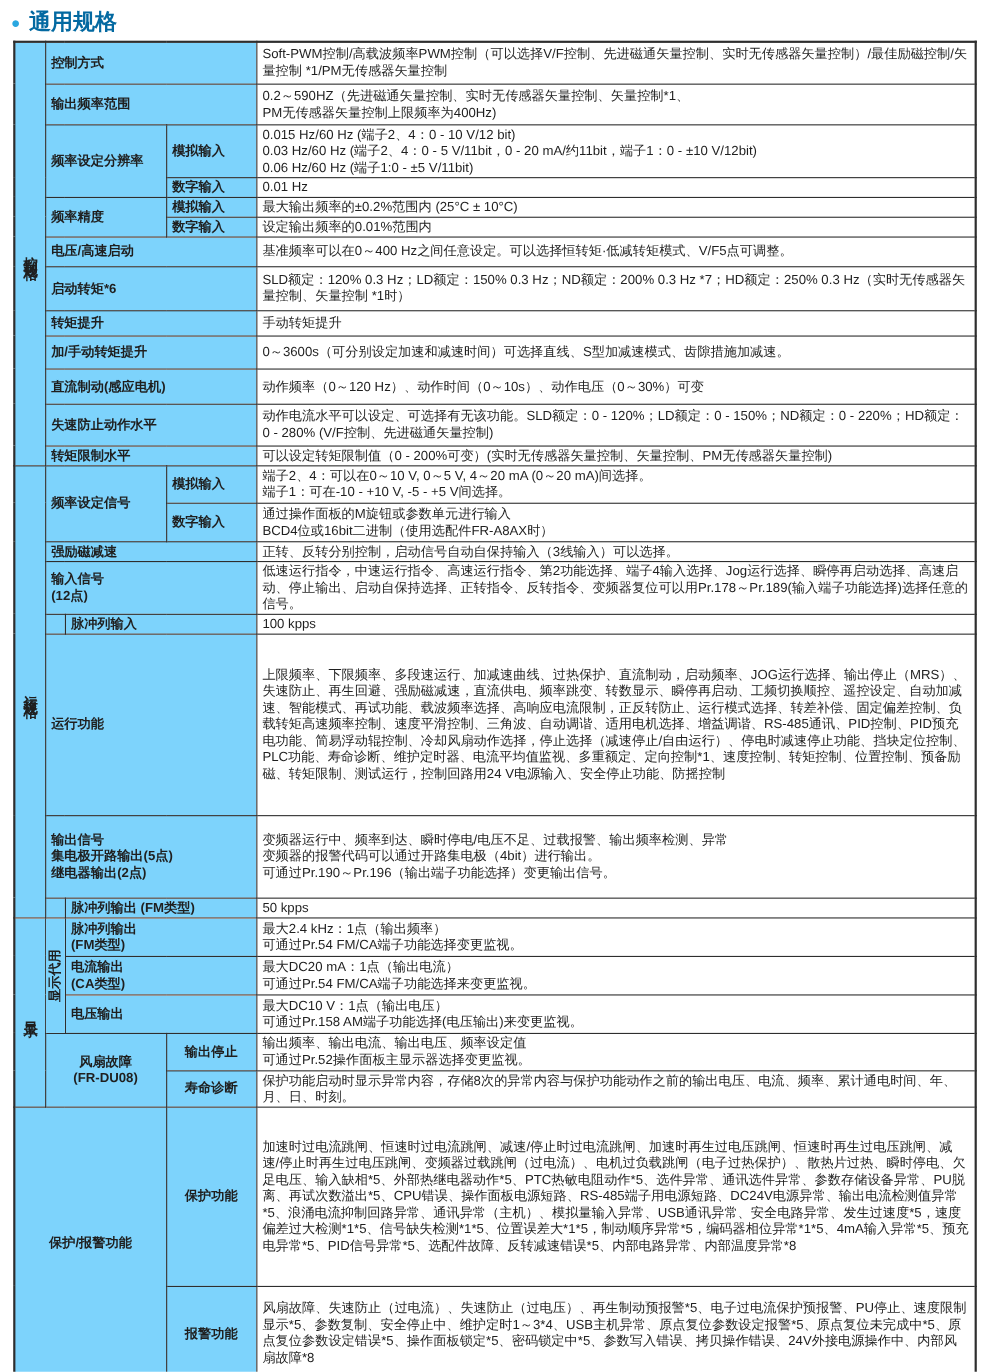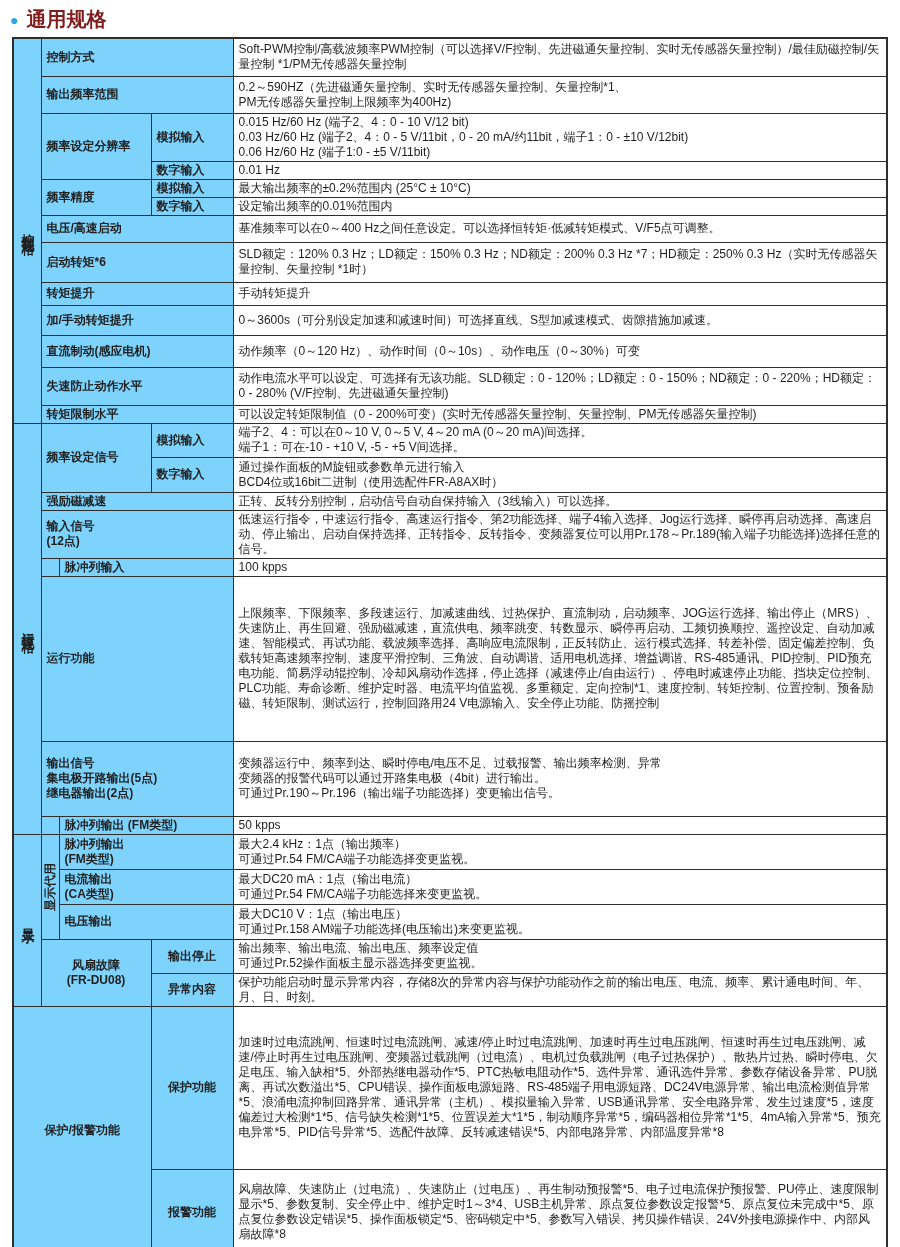--- a/index.html
+++ b/index.html
@@ -58,21 +58,21 @@
   td.center{text-align:center;}
   .prewrap{white-space:pre-line;}
 </style>
 </head>
 <body>
 
 <div class="page">
 
   <div class="title">
     <span class="dot" style="color:#2aa7e0">●</span>
-    <span style="color:#7f1d1d">通用规格</span>
+    <span style="color:#0369a1">通用规格</span>
   </div>
 
   <table class="spec">
     <colgroup>
       <col class="c-a">
         <col class="c-b">
         <col class="c-c">
         <col class="c-d">
         <col class="c-e">
     </colgroup>
@@ -203,21 +203,21 @@
 可通过Pr.158 AM端子功能选择(电压输出)来变更监视。</td>
     </tr>
     <tr style="height:34px">
       <td class="hd prewrap center" colspan="2" rowspan="2">风扇故障
 (FR-DU08)</td>
       <td class="hd center">输出停止</td>
       <td class="val">输出频率、输出电流、输出电压、频率设定值
 可通过Pr.52操作面板主显示器选择变更监视。</td>
     </tr>
     <tr style="height:28px">
-      <td class="hd center">异常内容</td>
+      <td class="hd center">寿命诊断</td>
       <td class="val">保护功能启动时显示异常内容，存储8次的异常内容与保护功能动作之前的输出电压、电流、频率、累计通电时间、年、月、日、时刻。</td>
     </tr>
 
     <tr style="height:163px">
       <td class="hd center" colspan="3" rowspan="2">保护/报警功能</td>
       <td class="hd center">保护功能</td>
       <td class="val">加速时过电流跳闸、恒速时过电流跳闸、减速/停止时过电流跳闸、加速时再生过电压跳闸、恒速时再生过电压跳闸、减速/停止时再生过电压跳闸、变频器过载跳闸（过电流）、电机过负载跳闸（电子过热保护）、散热片过热、瞬时停电、欠足电压、输入缺相*5、外部热继电器动作*5、PTC热敏电阻动作*5、选件异常、通讯选件异常、参数存储设备异常、PU脱离、再试次数溢出*5、CPU错误、操作面板电源短路、RS-485端子用电源短路、DC24V电源异常、输出电流检测值异常*5、浪涌电流抑制回路异常、通讯异常（主机）、模拟量输入异常、USB通讯异常、安全电路异常、发生过速度*5，速度偏差过大检测*1*5、信号缺失检测*1*5、位置误差大*1*5，制动顺序异常*5，编码器相位异常*1*5、4mA输入异常*5、预充电异常*5、PID信号异常*5、选配件故障、反转减速错误*5、内部电路异常、内部温度异常*8</td>
     </tr>
     <tr style="height:87px">
       <td class="hd center">报警功能</td>

